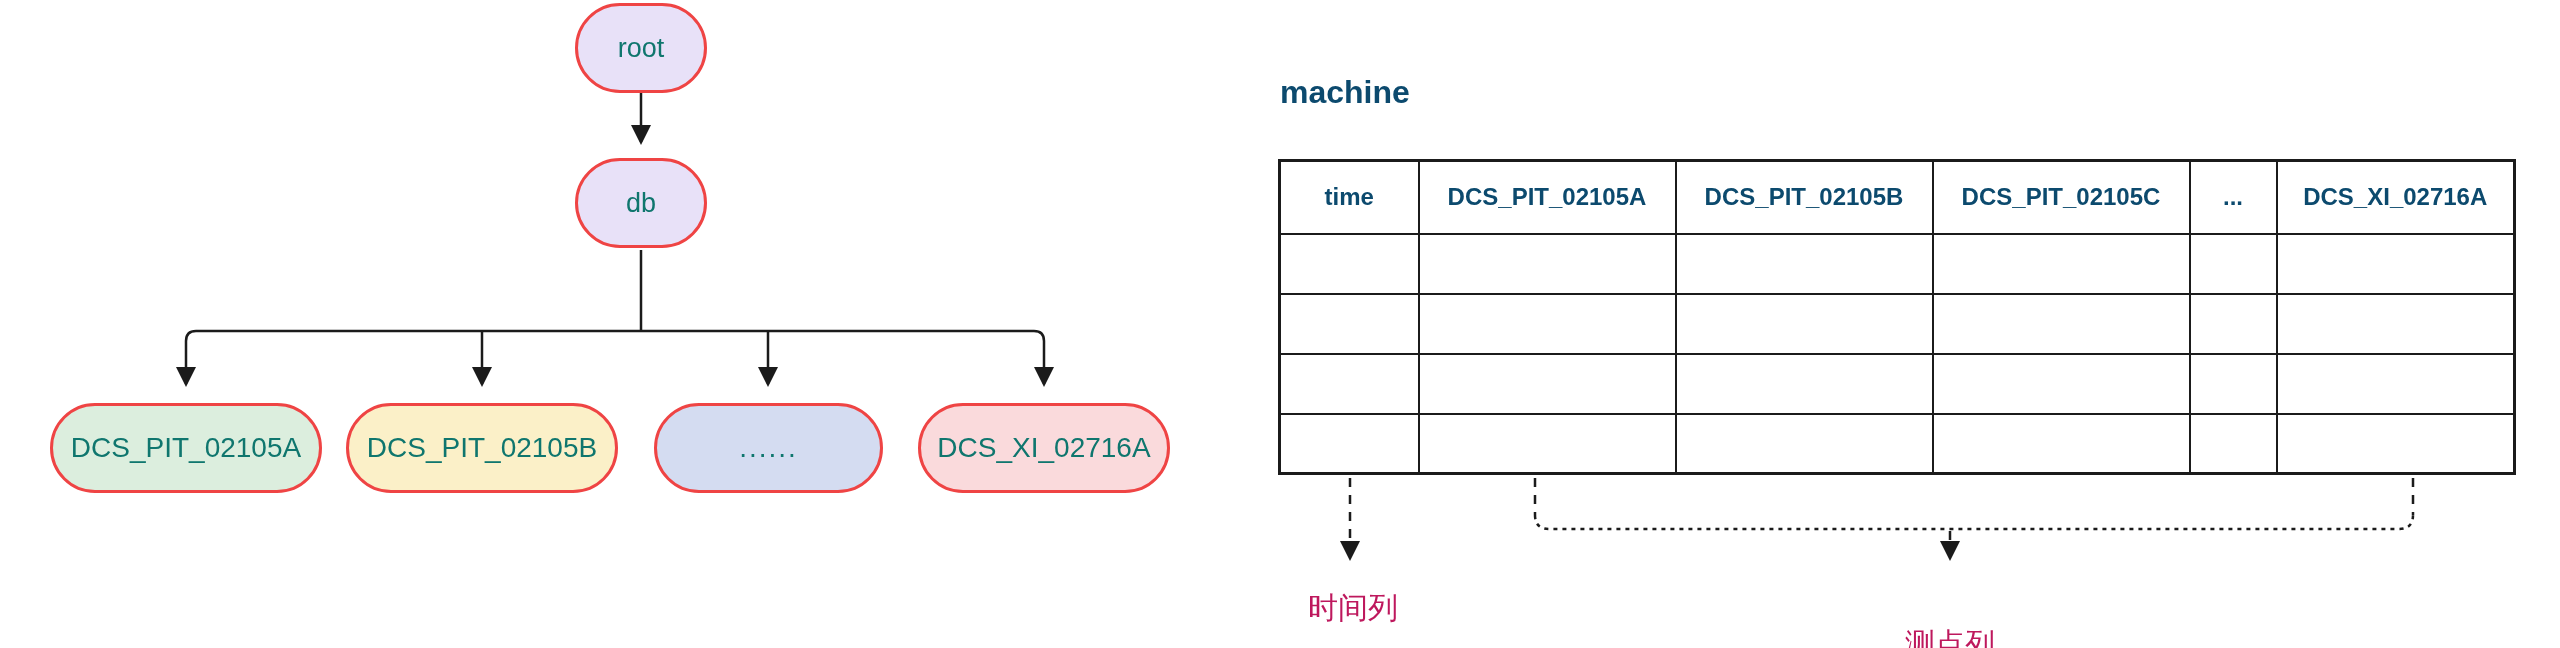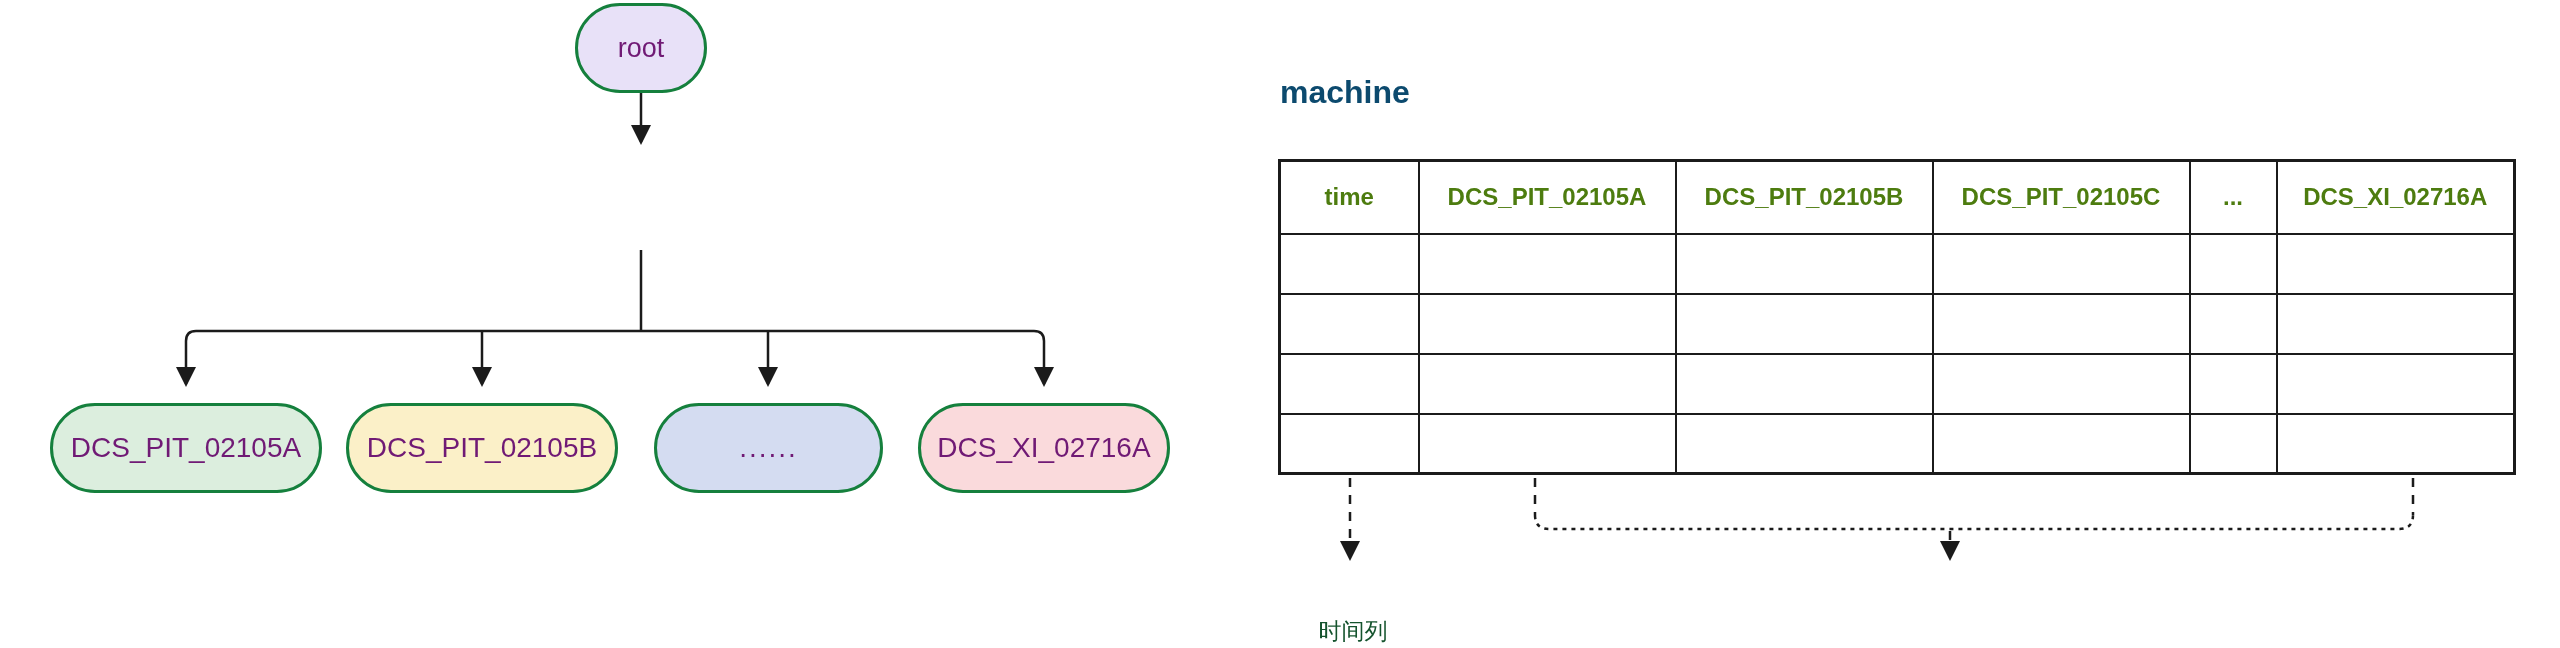--- a/index.html
+++ b/index.html
@@ -7,23 +7,23 @@
     position:relative;
     width:2560px;height:648px;
     background:#ffffff;
     font-family:"Liberation Sans","DejaVu Sans",sans-serif;
     overflow:hidden;
   }
   .connector-layer{position:absolute;left:0;top:0;z-index:1;}
   .pill{
     position:absolute;z-index:2;
     box-sizing:border-box;
-    border:3px solid #15803d;
+    border:3px solid #ef4444;
     display:flex;align-items:center;justify-content:center;
-    color:#701a75;
+    color:#0f766e;
     background:#ffffff;
   }
   .pill-small{width:132px;height:90px;border-radius:45px;font-size:27px;}
   .pill-leaf{height:90px;border-radius:45px;font-size:28px;top:403px;}
   .n-purple{background:#E8E1F8;}
   .n-green {background:#DCEEDE;}
   .n-yellow{background:#FBF0C8;}
   .n-blue  {background:#D4DCF1;}
   .n-pink  {background:#FADADC;}
   .leaf-1{left:50px;width:272px;}
@@ -40,31 +40,30 @@
   .machine-table{
     position:absolute;left:1278px;top:159px;z-index:2;
     border-collapse:collapse;table-layout:fixed;
     background:#ffffff;
     border:3px solid #1b1b1b;
   }
   .machine-table th,.machine-table td{
     border:2px solid #1b1b1b;
     padding:0;
     text-align:center;vertical-align:middle;
-    font-size:24px;color:#4d7c0f;
+    font-size:24px;color:#0c4a6e;
   }
   .machine-table thead tr{height:73px;}
   .machine-table tbody tr{height:60px;}
 
   .anno-label{
     position:absolute;z-index:2;
-    font-size:23px;color:#14532d;
+    font-size:30px;color:#be185d;
     transform:translateX(-50%);
     white-space:nowrap;
-    margin-top:28px;
   }
   .anno-time{left:1353px;top:588px;}
   .anno-points{left:1950px;top:624px;}
 </style>
 </head>
 <body>
 
 <div class="canvas">
 
   <svg class="connector-layer" width="2560" height="648" viewBox="0 0 2560 648">
@@ -87,20 +86,23 @@
       <path d="M1350 478 V558" stroke-dasharray="9 8" marker-end="url(#arrow)"></path>
       <path d="M1535 478 V515" stroke-dasharray="9 8"></path>
       <path d="M2413 478 V515" stroke-dasharray="9 8"></path>
       <path d="M1535 515 Q1535 529 1549 529 H2399 Q2413 529 2413 515" stroke-dasharray="4 5"></path>
       <path d="M1950 531 V558" stroke-dasharray="9 8" marker-end="url(#arrow)"></path>
     </g>
   </svg>
 
   <div class="pill pill-small n-purple node-root">
     <span>root</span>
+  </div>
+  <div class="pill pill-small n-purple node-db">
+    <span>db</span>
   </div>
   <div class="pill pill-leaf n-green leaf-1">
     <span>DCS_PIT_02105A</span>
   </div>
   <div class="pill pill-leaf n-yellow leaf-2">
     <span>DCS_PIT_02105B</span>
   </div>
   <div class="pill pill-leaf n-blue leaf-3">
     <span>......</span>
   </div>

